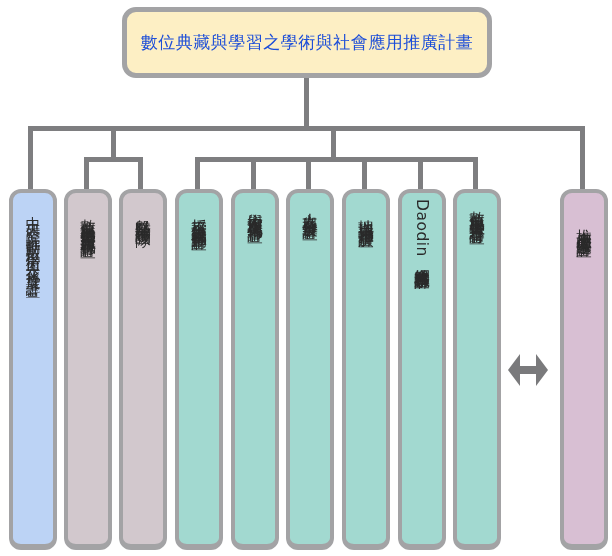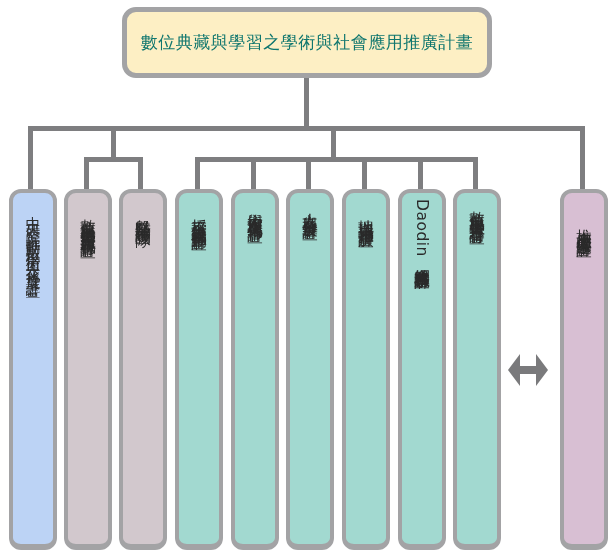--- a/index.html
+++ b/index.html
@@ -2,21 +2,21 @@
 <html><head>
 <meta charset="utf-8">
 <style>
   html, body { margin:0; padding:0; background:#ffffff; }
   body { width:612px; height:556px; position:relative; overflow:hidden;
          font-family: "DejaVu Sans", "Liberation Sans", sans-serif; }
   .line { position:absolute; background:#7e7e80; }
   .root { position:absolute; left:122px; top:7px; width:360px; height:61px;
           background:#fdefc4; border:5px solid #a3a3a5; border-radius:14px;
           display:flex; align-items:center; justify-content:center;
-          font-size:17px; color:#0f766e; letter-spacing:0.5px; }
+          font-size:17px; color:#1d4ed8; letter-spacing:0.5px; }
   .node { position:absolute; top:189px; width:40px; height:351px;
           border:4px solid #a3a3a5; border-bottom-width:6px; border-radius:12px;
           box-sizing:content-box; display:flex; justify-content:center; }
   .node .label { writing-mode: vertical-rl; text-orientation: upright;
           font-size:15.5px; color:#2a2a2a; margin-top:14px; letter-spacing:1.5px; line-height:40px; }
   .node.blue { background:#bcd3f5; }
   .node.blue .label { letter-spacing:4px; margin-top:12px; font-size:14.5px; }
   .node.mauve { background:#d2c8cd; }
   .node.teal { background:#a2d9d0; }
   .node.pink { background:#d8bfd3; }

